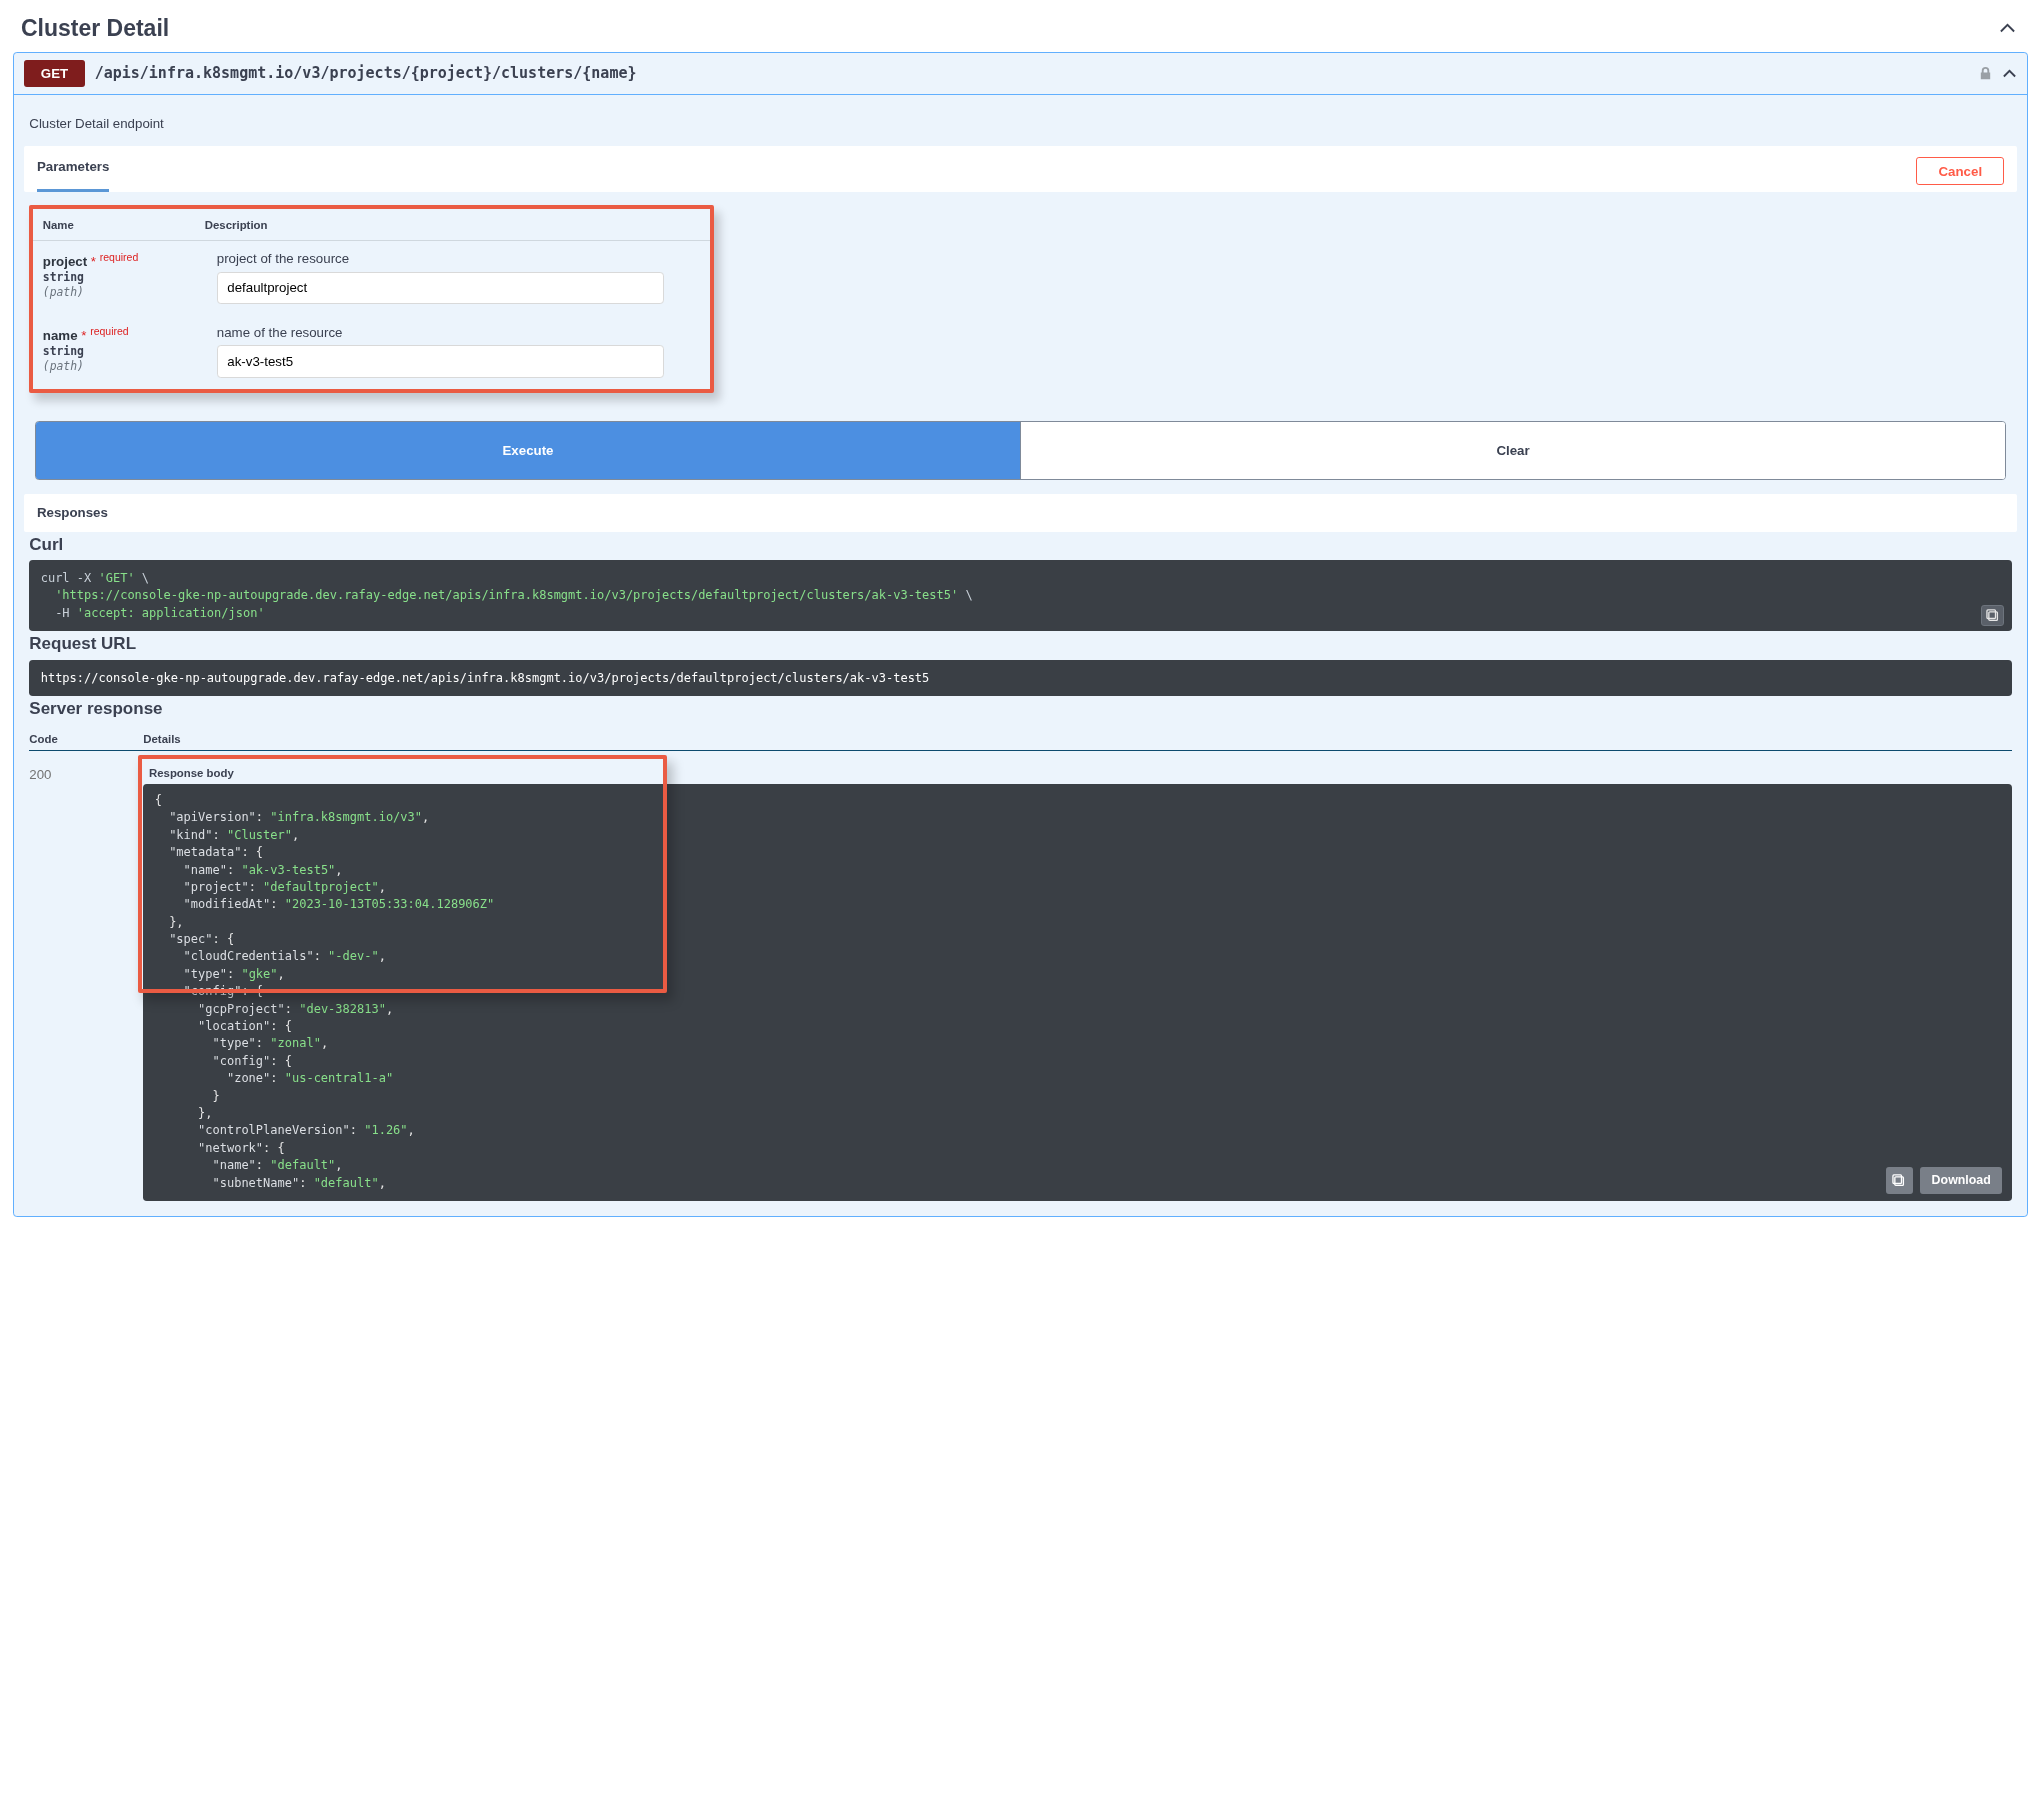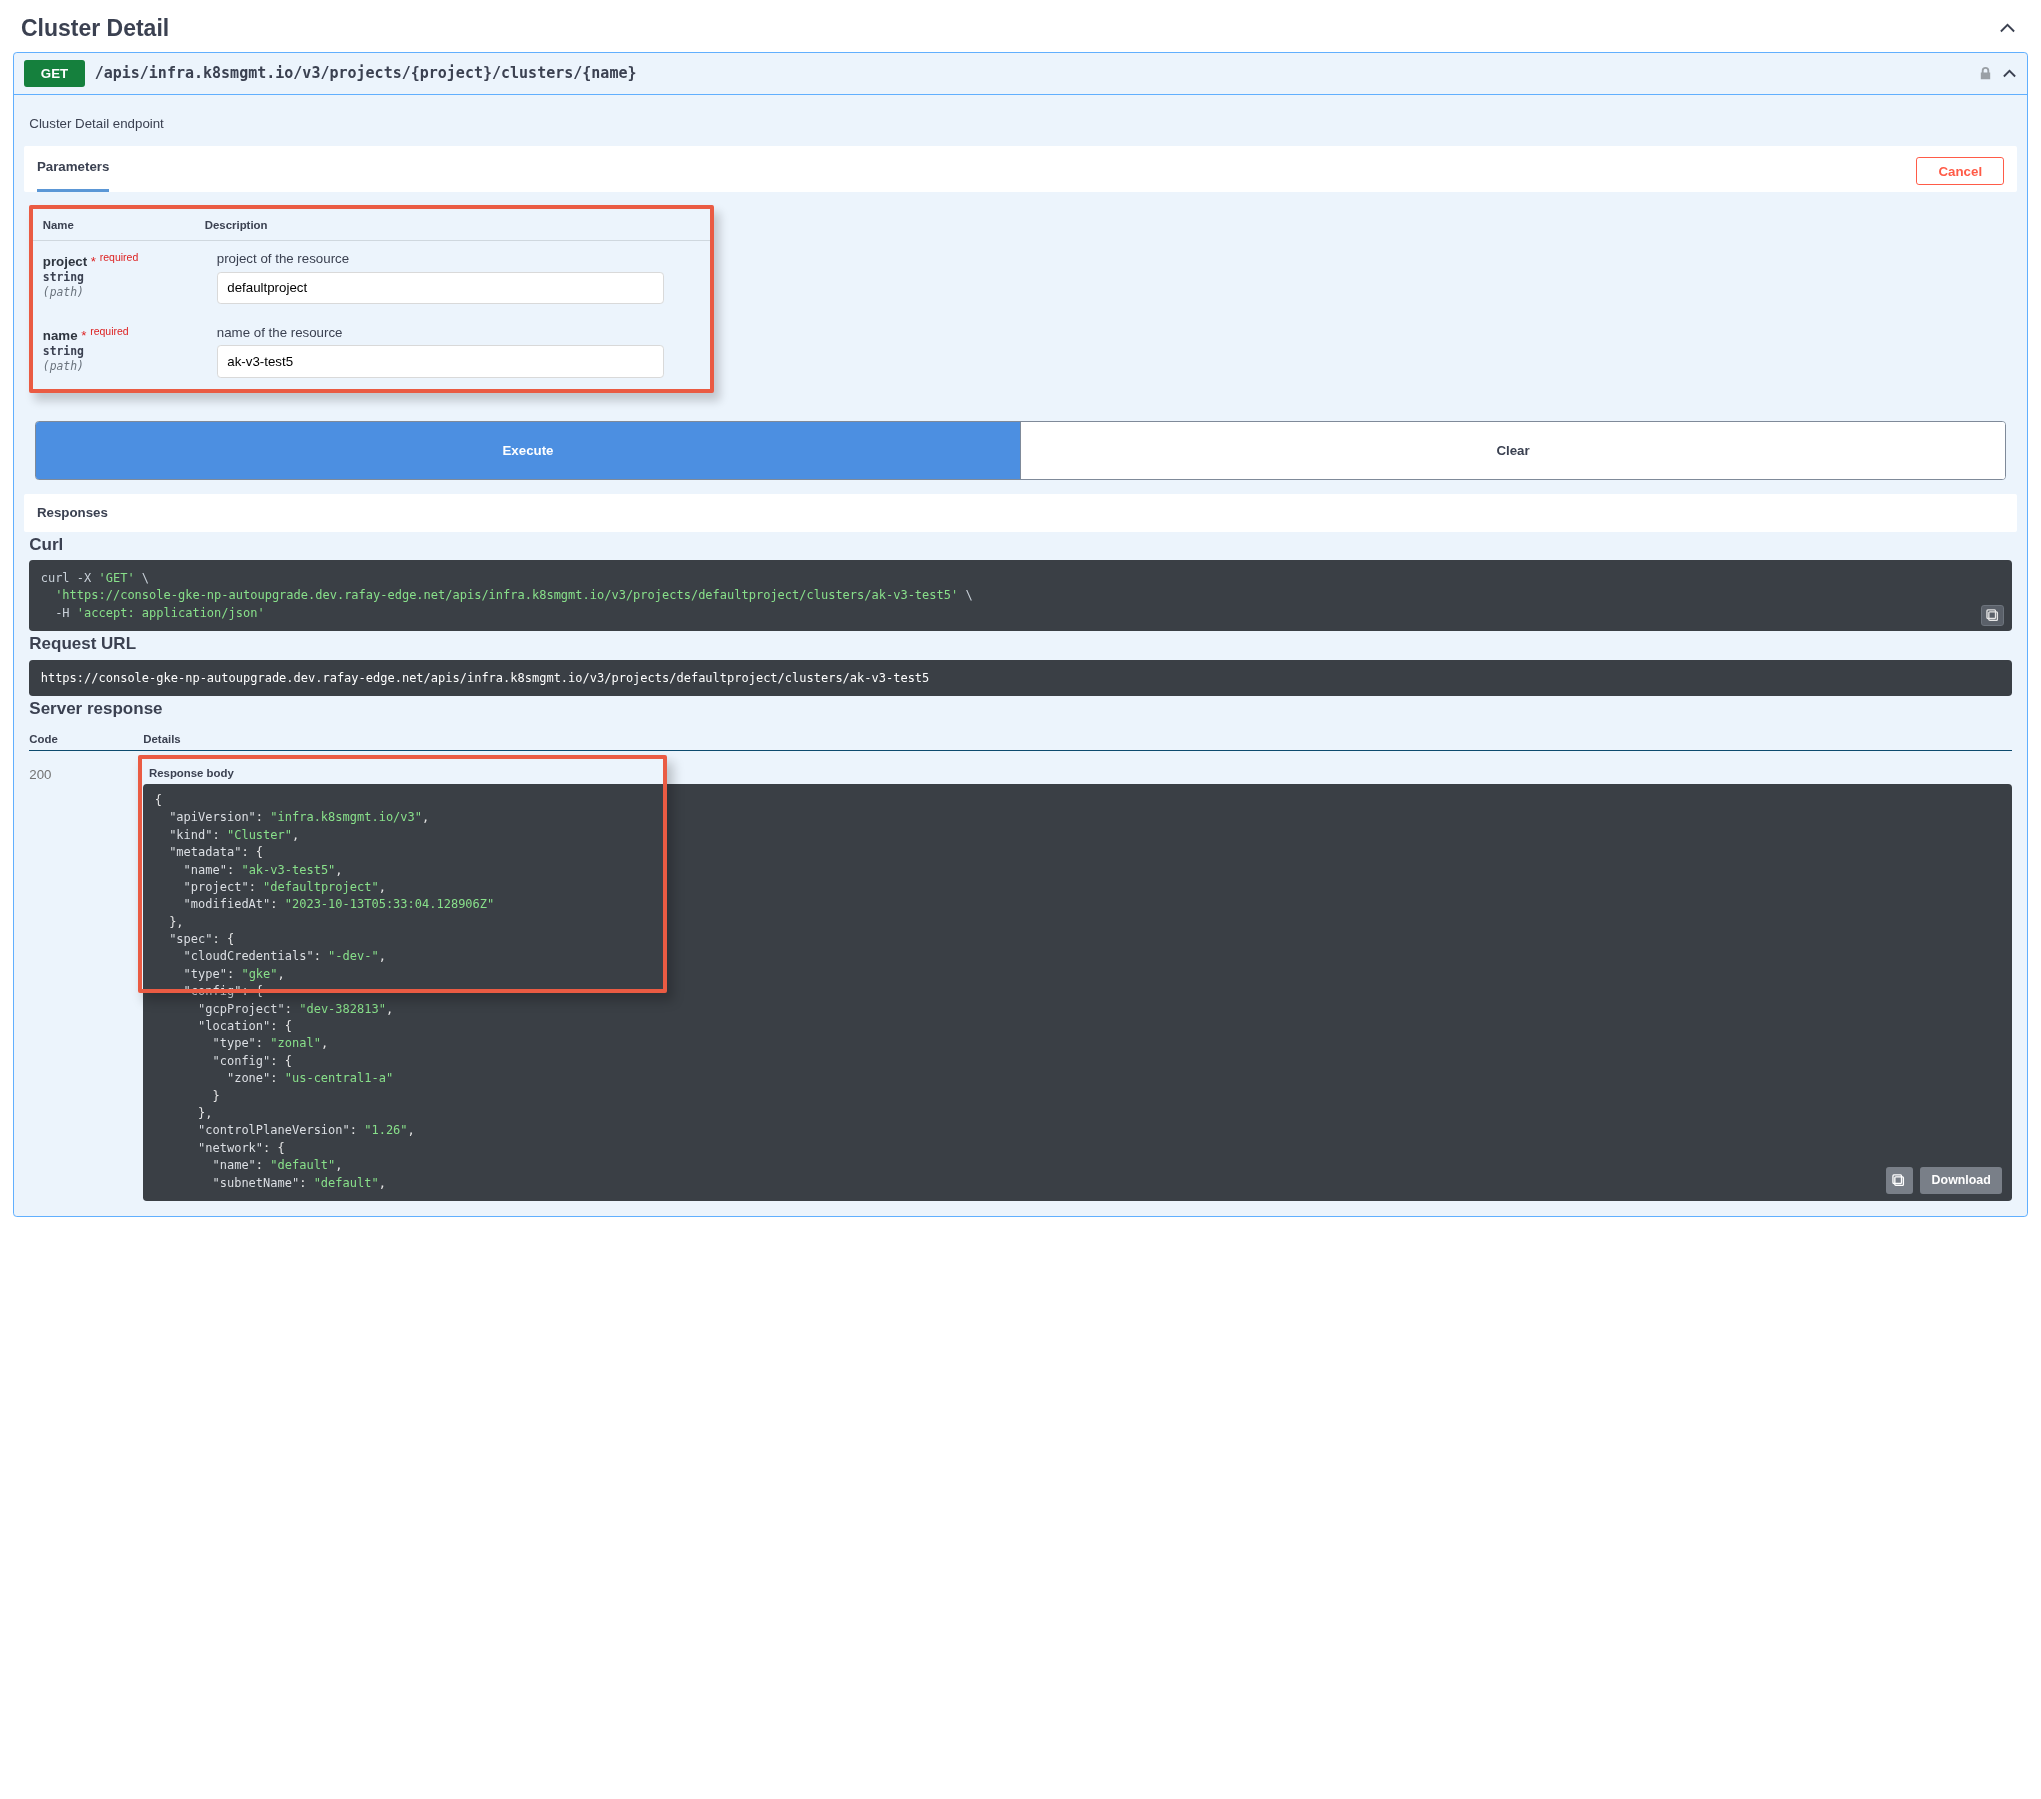--- a/index.html
+++ b/index.html
@@ -28,21 +28,21 @@
     border-radius: 3.8px;
   }
   .opblock-summary {
     display: flex;
     align-items: center;
     gap: 9.5px;
     padding: 7.6px 9.5px;
     border-bottom: 1px solid #61affe;
   }
   .method-badge {
-    background: #15803d;
+    background: #7f1d1d;
     color: #fff;
     font-weight: 700;
     font-size: 13.3px;
     padding: 5.7px 17px;
     border-radius: 2.9px;
     min-width: 57px;
     text-align: center;
   }
   .path {
     font-family: ui-monospace, SFMono-Regular, Menlo, Consolas, monospace;

